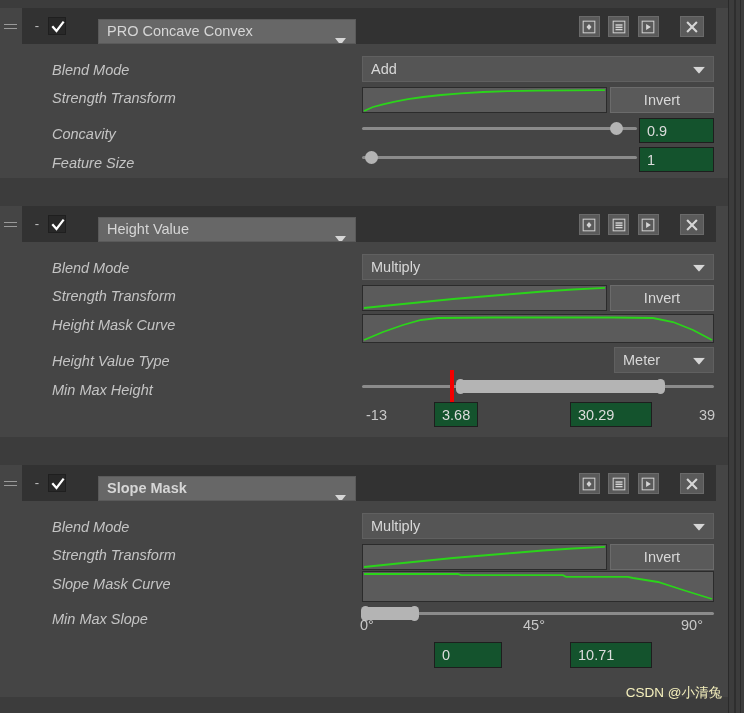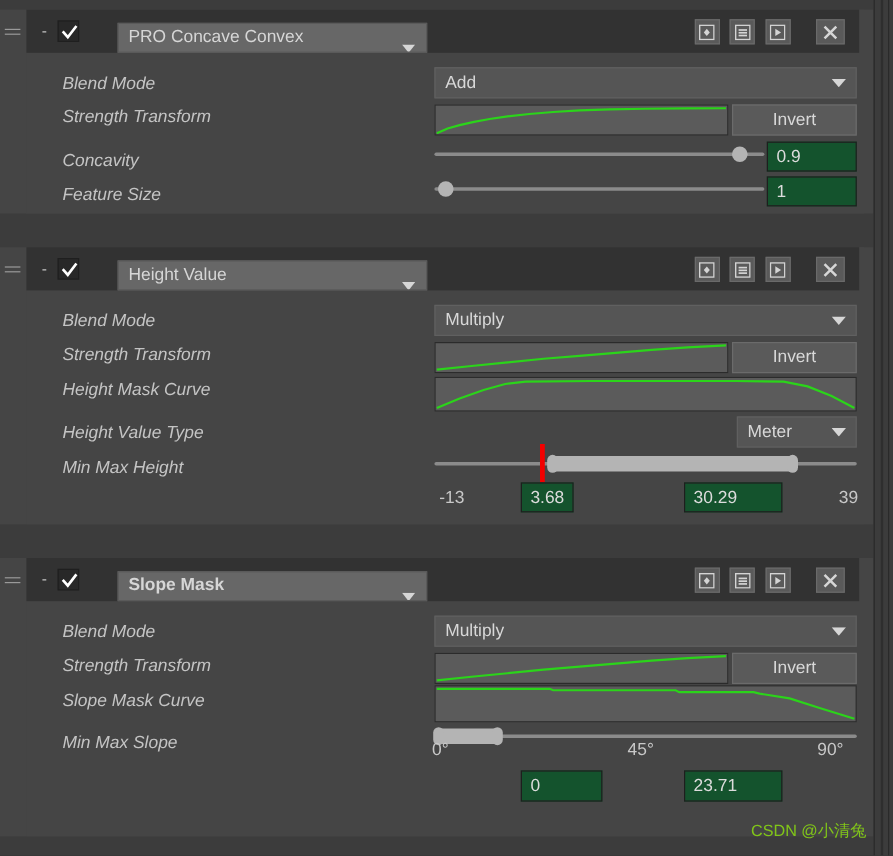--- a/index.html
+++ b/index.html
@@ -270,21 +270,21 @@
     color: #c8c8c8;
     font-size: 14.5px;
     line-height: 16px;
     white-space: nowrap;
   }
 
   .watermark {
     position: absolute;
     right: 22px;
     bottom: 12px;
-    color: #84cc16;
+    color: #fef9c3;
     font-size: 13.5px;
     line-height: 16px;
     white-space: nowrap;
     opacity: 0.95;
   }
 </style>
 </head>
 <body>
 
 <div class="root">
@@ -555,21 +555,21 @@
       <div class="mm-track" style="left:4px; top:10px; width:352px;"></div>
       <div class="mm-fill" style="left:8px; top:5px; width:48px;"></div>
       <div class="mm-cap" style="left:3px; top:4px;"></div>
       <div class="mm-cap" style="left:52px; top:4px;"></div>
     </div>
     <div class="axis-label" style="left:360px; top:152px;">0°</div>
     <div class="axis-label" style="left:523px; top:152px;">45°</div>
     <div class="axis-label" style="left:681px; top:152px;">90°</div>
 
     <div class="ctl num-field" style="left:434px; top:177px; width:68px; height:26px;">0</div>
-    <div class="ctl num-field" style="left:570px; top:177px; width:82px; height:26px;">23.71</div>
+    <div class="ctl num-field" style="left:570px; top:177px; width:82px; height:26px;">10.71</div>
   </div>
 
   <div class="right-gutter">
     <div class="line-a"></div>
     <div class="line-b"></div>
     <div class="line-c"></div>
   </div>
 
   <div class="watermark">CSDN @小清兔</div>
 </div>

